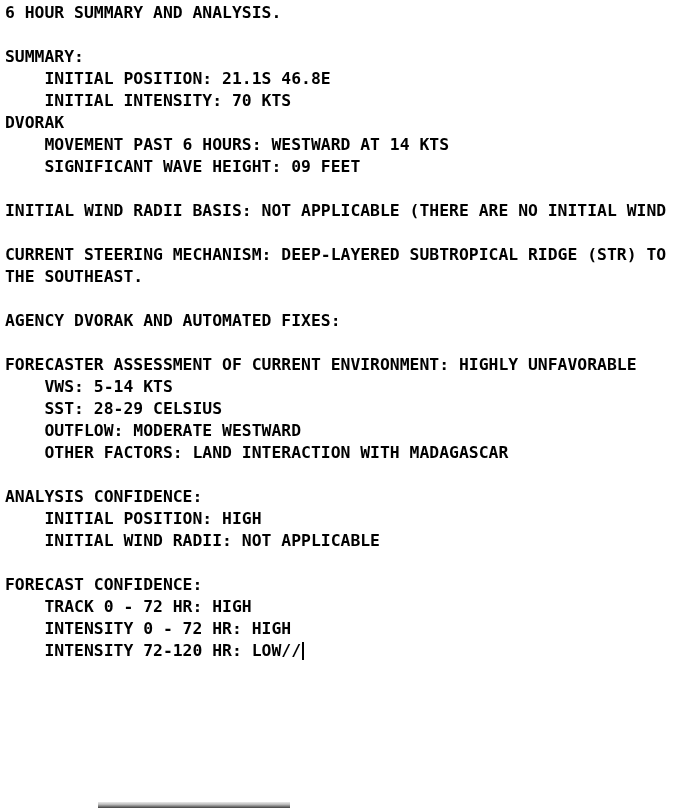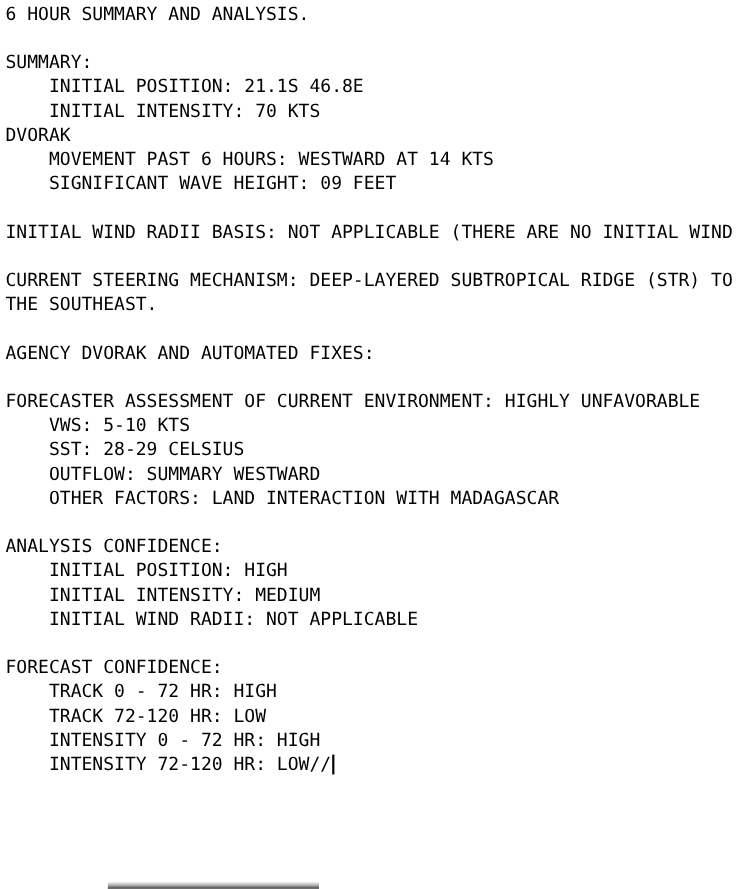--- a/index.html
+++ b/index.html
@@ -14,21 +14,21 @@
     position: relative;
     font-family: "DejaVu Sans Mono", "Liberation Mono", monospace;
   }
   .text-document {
     position: absolute;
     top: 2px;
     left: 5px;
     right: 0;
     color: #000000;
     font-size: 16.4px;
-    font-weight: normal;
+    font-weight: bold;
     cursor: text;
   }
   .line {
     white-space: pre;
     height: 22px;
     line-height: 22px;
     letter-spacing: 0;
   }
   .caret {
     display: inline-block;
@@ -62,31 +62,29 @@
       <div class="line">    SIGNIFICANT WAVE HEIGHT: 09 FEET</div>
       <div class="line"></div>
       <div class="line">INITIAL WIND RADII BASIS: NOT APPLICABLE (THERE ARE NO INITIAL WIND</div>
       <div class="line"></div>
       <div class="line">CURRENT STEERING MECHANISM: DEEP-LAYERED SUBTROPICAL RIDGE (STR) TO</div>
       <div class="line">THE SOUTHEAST.</div>
       <div class="line"></div>
       <div class="line">AGENCY DVORAK AND AUTOMATED FIXES:</div>
       <div class="line"></div>
       <div class="line">FORECASTER ASSESSMENT OF CURRENT ENVIRONMENT: HIGHLY UNFAVORABLE</div>
-      <div class="line">    VWS: 5-10 KTS</div>
+      <div class="line">    VWS: 5-14 KTS</div>
       <div class="line">    SST: 28-29 CELSIUS</div>
-      <div class="line">    OUTFLOW: SUMMARY WESTWARD</div>
+      <div class="line">    OUTFLOW: MODERATE WESTWARD</div>
       <div class="line">    OTHER FACTORS: LAND INTERACTION WITH MADAGASCAR</div>
       <div class="line"></div>
       <div class="line">ANALYSIS CONFIDENCE:</div>
       <div class="line">    INITIAL POSITION: HIGH</div>
-      <div class="line">    INITIAL INTENSITY: MEDIUM</div>
       <div class="line">    INITIAL WIND RADII: NOT APPLICABLE</div>
       <div class="line"></div>
       <div class="line">FORECAST CONFIDENCE:</div>
       <div class="line">    TRACK 0 - 72 HR: HIGH</div>
-      <div class="line">    TRACK 72-120 HR: LOW</div>
       <div class="line">    INTENSITY 0 - 72 HR: HIGH</div>
       <div class="line">    INTENSITY 72-120 HR: LOW//<span class="caret"></span></div>
     </div>
 </div>
 
 <div class="cropped-bottom-element"></div>
 
 </body></html>

